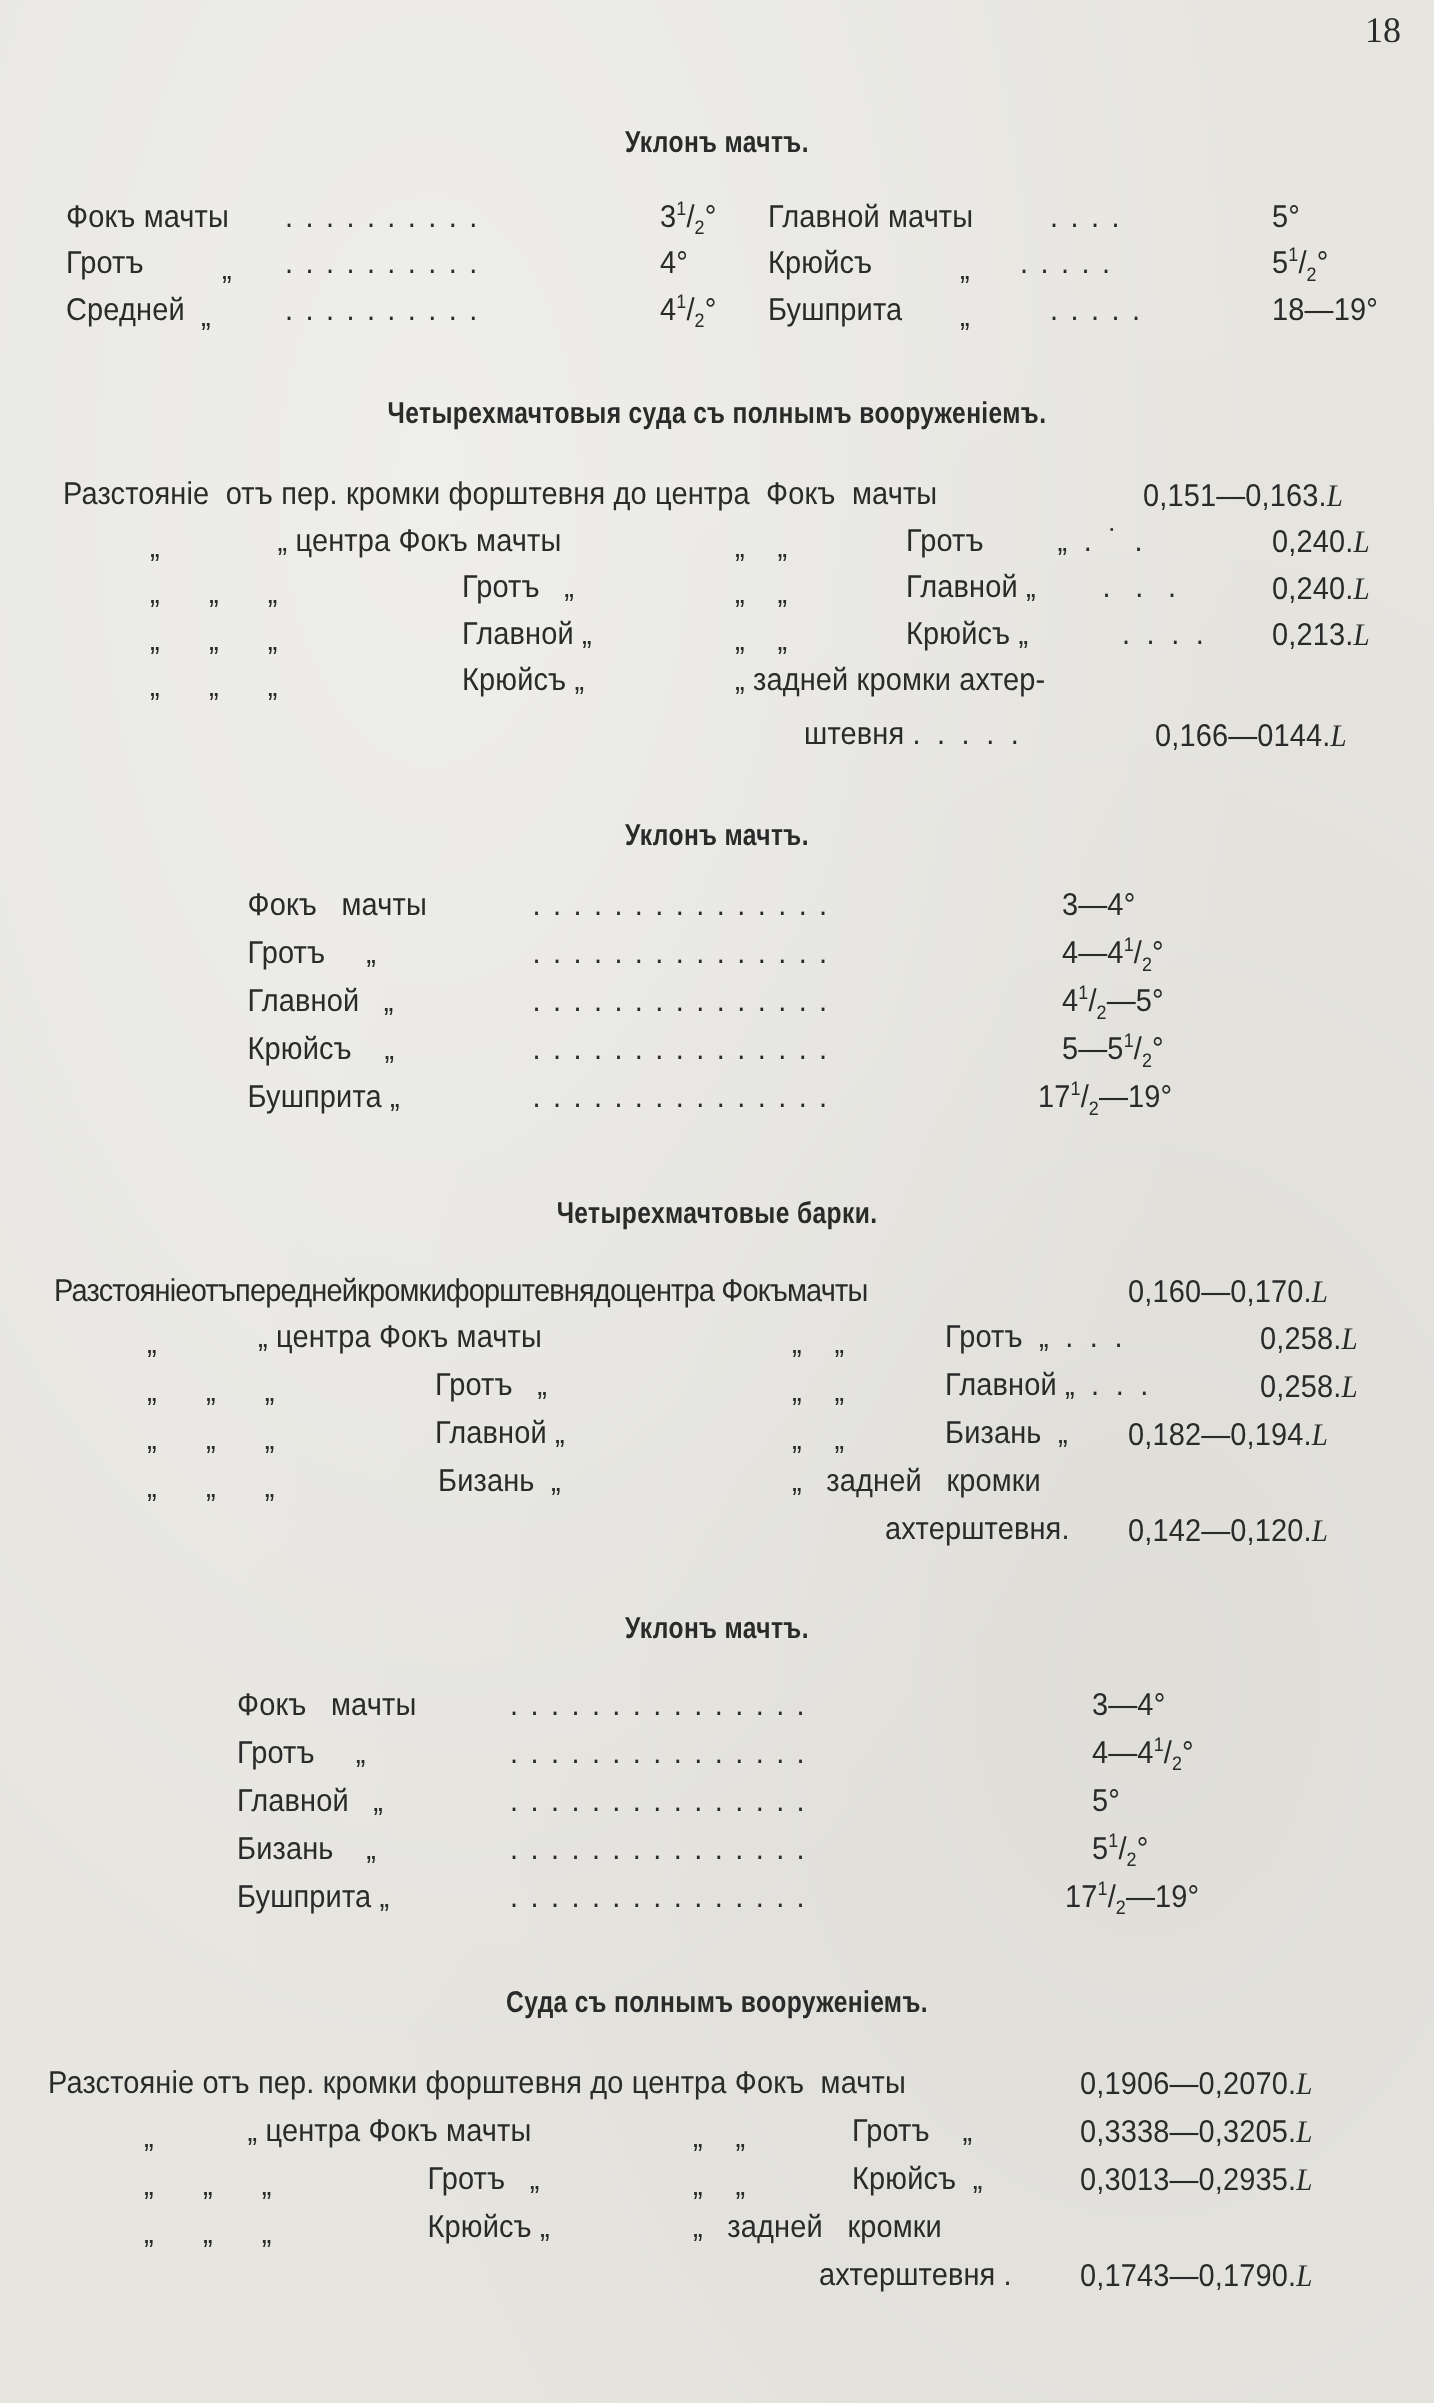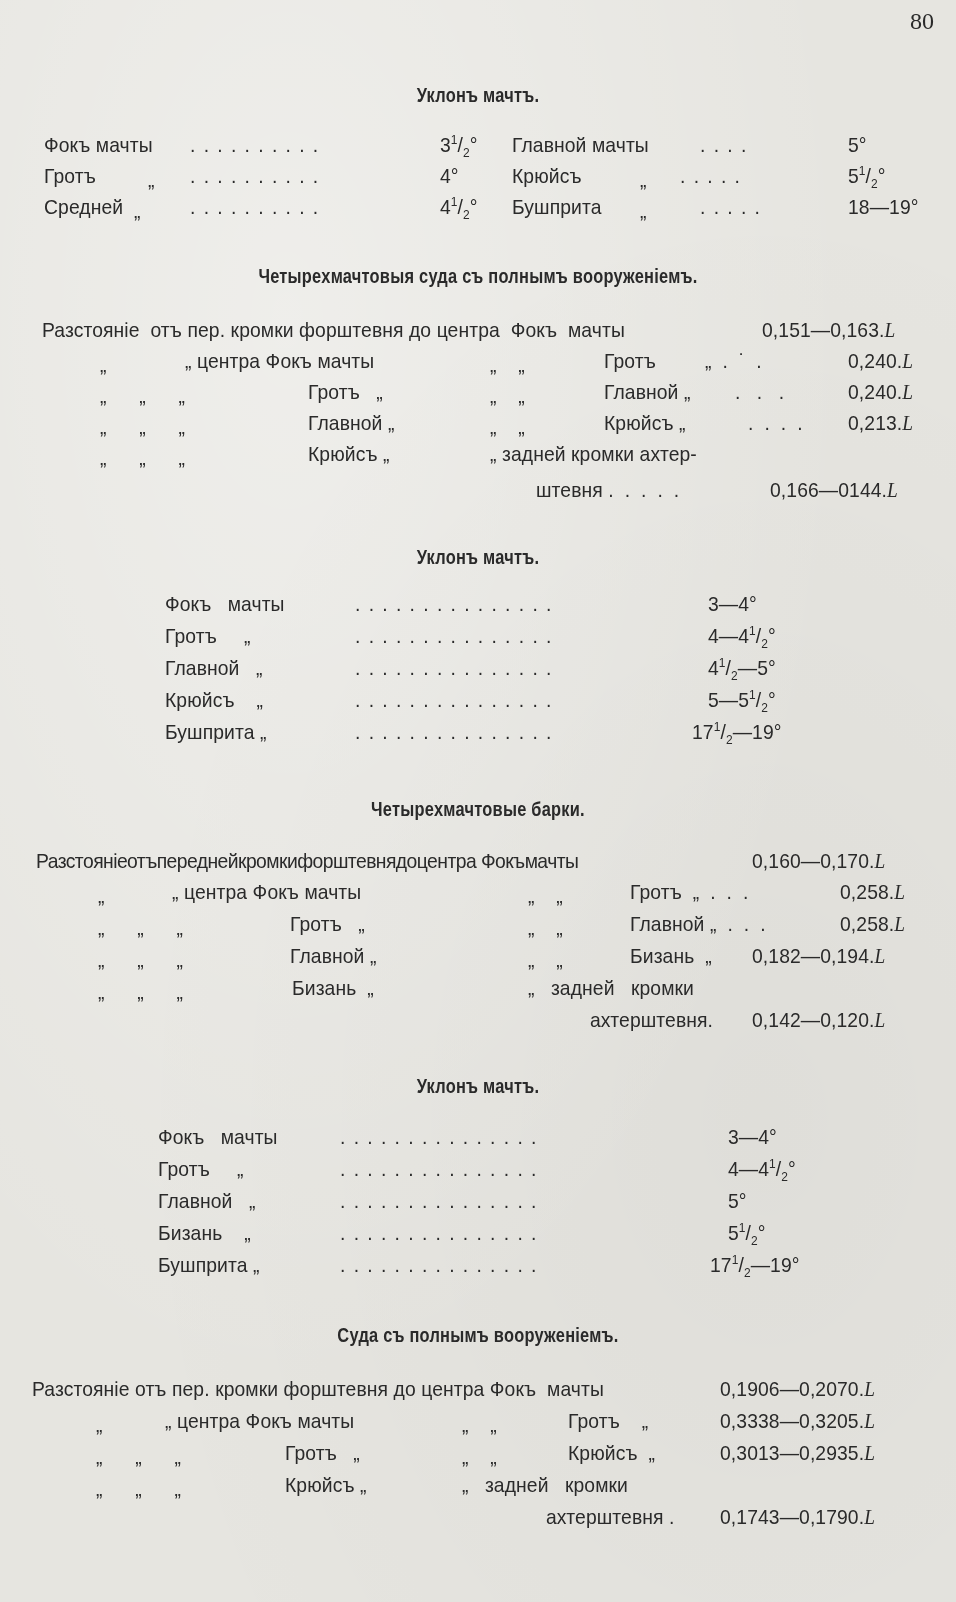--- a/index.html
+++ b/index.html
@@ -21,21 +21,21 @@
   .pn { position: absolute; right: 22px; top: 8px; font-family: "Liberation Serif", serif; font-size: 24px; }
   .it { font-style: italic; font-family: "Liberation Serif", serif; }
   sup, sub { font-size: 13px; line-height: 0; }
   .dots { letter-spacing: 9px; }
 </style>
 </head>
 <body>
 
 <div class="page">
 
-  <div class="pn">80</div>
+  <div class="pn">18</div>
 
   <div class="h" style="top:83px">Уклонъ мачтъ.</div>
 
   <div class="t" style="left:44px;top:133px">Фокъ мачты</div>
   <div class="t dots" style="left:190px;top:133px">..........</div>
   <div class="t" style="left:440px;top:133px"><span>3</span><sup>1</sup>/<sub>2</sub><span>°</span></div>
 
   <div class="t" style="left:44px;top:164px">Гротъ</div>
   <div class="t" style="left:148px;top:168px">„</div>
   <div class="t dots" style="left:190px;top:164px">..........</div>

